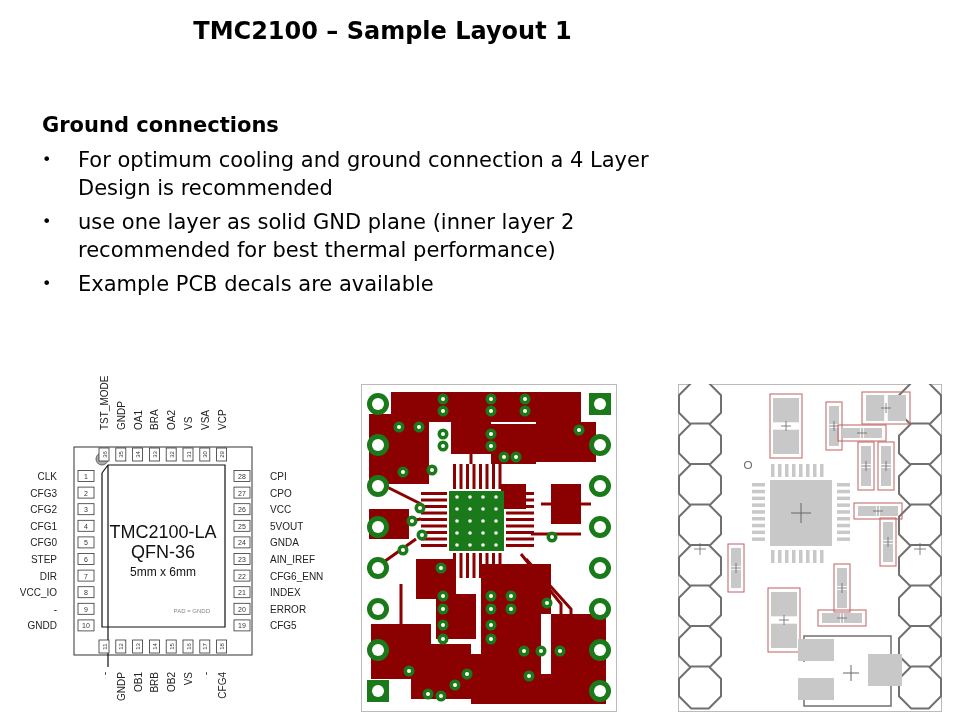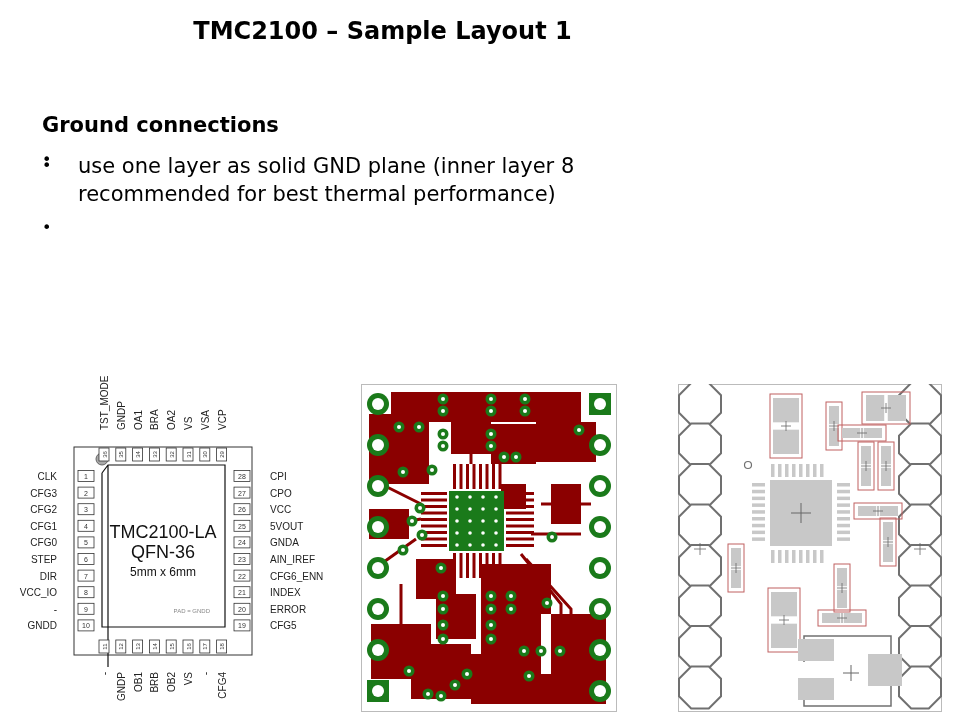--- a/index.html
+++ b/index.html
@@ -11,23 +11,23 @@
   .bullets li .dot { position:absolute; left:0; top:0; font-size:16px; }
   svg text { font-family:"Liberation Sans", sans-serif; }
   .fig { position:absolute; }
 </style>
 </head>
 <body>
 
 <div class="title">TMC2100 – Sample Layout 1</div>
 <div class="heading">Ground connections</div>
 <ul class="bullets">
-  <li><span class="dot">•</span></li>
-  <li><span class="dot">•</span><span>use one layer as solid GND plane (inner layer 8 recommended for best thermal performance)</span></li>
-  <li><span class="dot">•</span></li>
+  <li><span class="dot">•</span><span>For optimum cooling and ground connection a 4 Layer Design is recommended</span></li>
+  <li><span class="dot">•</span><span>use one layer as solid GND plane (inner layer 2 recommended for best thermal performance)</span></li>
+  <li><span class="dot">•</span><span>Example PCB decals are available</span></li>
 </ul>
 
 <svg class="fig" id="pinout" style="left:0;top:370px" width="340" height="350" viewBox="0 0 340 350">
   <rect x="74" y="77" width="178" height="208" fill="none" stroke="#333" stroke-width="1"></rect>
   <path d="M108 95 L108 297 M102 103 L108 95 L225 95 L225 257 L102 257 L102 103" fill="none" stroke="#111" stroke-width="1.2"></path>
   <circle cx="102" cy="89" r="6" fill="#aaa" stroke="#666"></circle>
   <text x="163" y="168" text-anchor="middle" font-size="18" fill="#111">TMC2100-LA</text>
   <text x="163" y="188" text-anchor="middle" font-size="18" fill="#111">QFN-36</text>
   <text x="163" y="206" text-anchor="middle" font-size="12" fill="#111">5mm x 6mm</text>
   <text x="210" y="243" text-anchor="end" font-size="6" fill="#888">PAD = GNDD</text>

